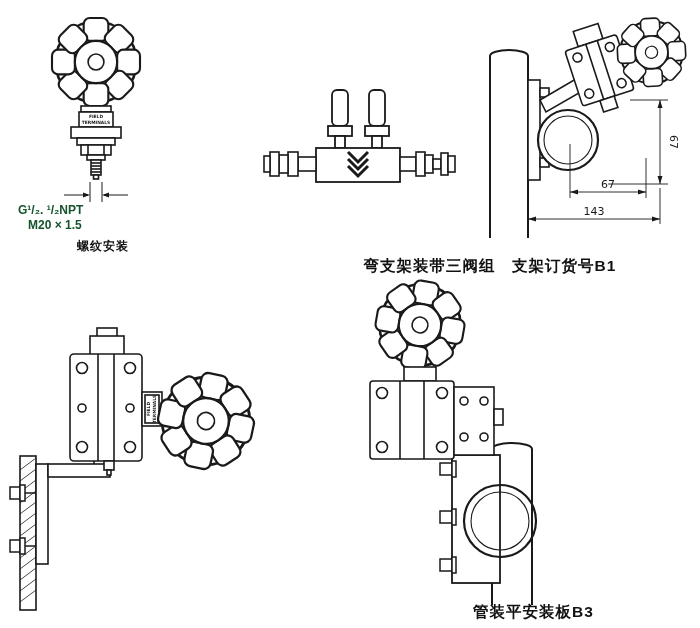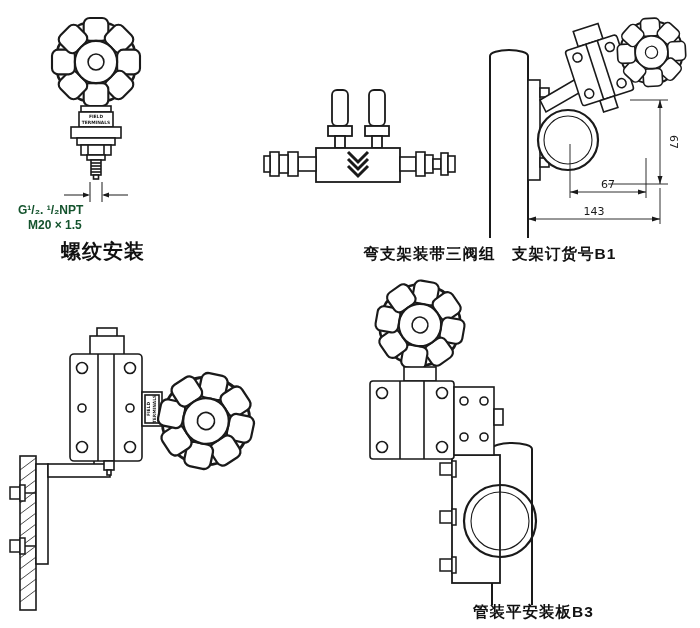--- a/index.html
+++ b/index.html
@@ -65,21 +65,21 @@
       <line x1="46" y1="185" x2="70" y2="185"></line>
       <line x1="110" y1="185" x2="86" y2="185"></line>
     </g>
     <g fill="#1a1a1a" stroke="none">
       <polygon points="72,185 65,182.5 65,187.5"></polygon>
       <polygon points="84,185 91,182.5 91,187.5"></polygon>
     </g>
   </svg>
   <div class="spec" style="left:18px;top:203px;width:170px">G¹/₂. ¹/₂NPT</div>
   <div class="spec" style="left:28px;top:218px;width:170px">M20 × 1.5</div>
-  <div class="caption" style="left:18px;top:238px;width:170px;font-size:20px">螺纹安装</div>
+  <div class="caption" style="left:18px;top:238px;width:170px;font-size:12px">螺纹安装</div>
 
   <svg class="fig" style="left:262px;top:86px" width="195" height="112" viewBox="0 0 195 112">
     <g stroke="#1a1a1a" fill="#fff" stroke-width="1.8">
       <rect x="70" y="4" width="16" height="36" rx="5"></rect>
       <rect x="107" y="4" width="16" height="36" rx="5"></rect>
       <rect x="66" y="40" width="24" height="10"></rect>
       <rect x="103" y="40" width="24" height="10"></rect>
       <rect x="73" y="50" width="10" height="12"></rect>
       <rect x="110" y="50" width="10" height="12"></rect>
     </g>
@@ -164,21 +164,21 @@
       <polygon points="192,176 189.5,168 194.5,168"></polygon>
       <polygon points="102,184 110,181.5 110,186.5"></polygon>
       <polygon points="178,184 170,181.5 170,186.5"></polygon>
       <polygon points="60,211 68,208.5 68,213.5"></polygon>
       <polygon points="192,211 184,208.5 184,213.5"></polygon>
     </g>
     <text class="dim" transform="rotate(90 202 134)" x="202" y="134" text-anchor="middle">67</text>
     <text class="dim" x="140" y="180" text-anchor="middle">67</text>
     <text class="dim" x="126" y="207" text-anchor="middle">143</text>
   </svg>
-  <div class="caption" style="left:320px;top:244px;width:340px">弯支架装带三阀组　支架订货号B1</div>
+  <div class="caption" style="left:320px;top:256px;width:340px">弯支架装带三阀组　支架订货号B1</div>
 
   <svg class="fig" style="left:8px;top:288px" width="265" height="330" viewBox="0 0 265 330">
     <defs>
       <g id="flC" stroke="#1a1a1a" fill="#fff">
         <circle r="46" stroke-width="3"></circle>
         <g stroke-width="2.4">
           <rect x="-14" y="-50" width="28" height="26" rx="7"></rect>
           <rect x="-14" y="-50" width="28" height="26" rx="7" transform="rotate(45)"></rect>
           <rect x="-14" y="-50" width="28" height="26" rx="7" transform="rotate(90)"></rect>
           <rect x="-14" y="-50" width="28" height="26" rx="7" transform="rotate(135)"></rect>

